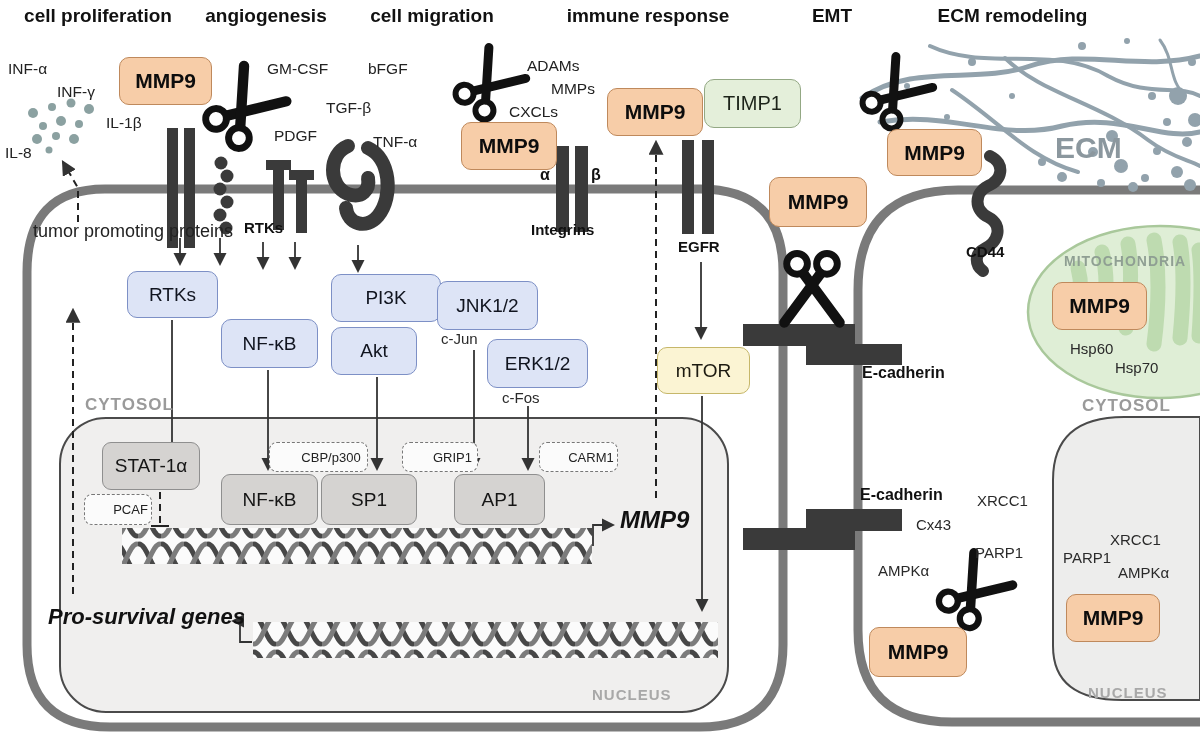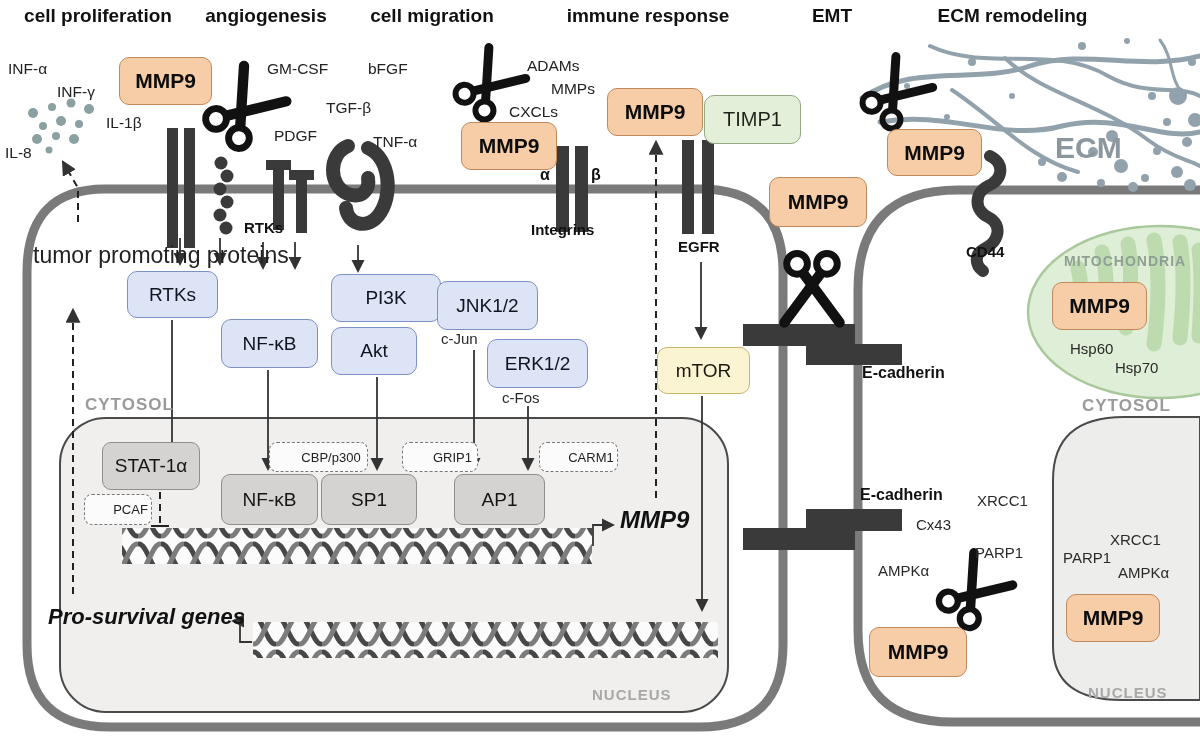--- a/index.html
+++ b/index.html
@@ -9,21 +9,21 @@
   #underlay{position:absolute;left:0;top:0;width:1200px;height:746px;}
   .abs{position:absolute;}
   .hdr{font-weight:bold;font-size:19px;color:#111;text-align:center;white-space:nowrap;}
   .lbl{font-size:15.5px;color:#222;white-space:nowrap;}
   .lbl-b{font-size:15px;font-weight:bold;color:#111;white-space:nowrap;}
   .lbl-sm{font-size:15px;color:#2a2a2a;white-space:nowrap;}
   .zone{font-weight:bold;color:#9a9a9a;letter-spacing:1px;white-space:nowrap;}
   .box{position:absolute;display:flex;align-items:center;justify-content:center;
        border-radius:10px;border:1.6px solid;box-sizing:border-box;white-space:nowrap;}
   .mmp9{background:#f7cda8;border-color:#bf895c;font-weight:bold;font-size:21px;color:#0d0d0d;}
-  .timp1{background:#e4efda;border-color:#93a884;font-size:20px;color:#1d241a;margin-top:16px;}
+  .timp1{background:#e4efda;border-color:#93a884;font-size:20px;color:#1d241a;}
   .kin{background:#dde4f6;border-color:#7d90c6;font-size:19px;color:#10141f;}
   .mtor{background:#fbf4d3;border-color:#c6b76a;font-size:19px;color:#1c1a10;}
   .tf{background:#d5d3d1;border-color:#8f8f8f;font-size:19px;color:#151515;border-radius:9px;}
   .coact{background:#fbfbfb;border:1.6px dashed #777;font-size:13px;color:#222;border-radius:8px;padding-left:25px;}
   .gene{font-style:italic;font-weight:bold;font-size:24px;color:#111;white-space:nowrap;}
   .ital{font-style:italic;font-weight:600;font-size:22px;color:#111;white-space:nowrap;}
   .wrapblock{text-align:center;line-height:1.45;}
 </style>
 </head>
 <body>
@@ -209,21 +209,21 @@
   <div class="abs lbl" style="left:551px;top:80px;">MMPs</div>
   <div class="abs lbl" style="left:509px;top:103px;">CXCLs</div>
 
   <div class="abs lbl-b" style="left:244px;top:219px;">RTKs</div>
   <div class="abs lbl-b" style="left:540px;top:166px;font-size:16px;">α</div>
   <div class="abs lbl-b" style="left:591px;top:166px;font-size:16px;">β</div>
   <div class="abs lbl-b" style="left:531px;top:221px;">Integrins</div>
   <div class="abs lbl-b" style="left:678px;top:238px;">EGFR</div>
   <div class="abs lbl-b" style="left:966px;top:243px;">CD44</div>
 
-  <div class="abs lbl wrapblock" style="left:33px;top:239px;width:106px;font-size:23px;text-align:center;">tumor promoting proteins</div>
+  <div class="abs lbl wrapblock" style="left:33px;top:218px;width:106px;font-size:18px;text-align:center;">tumor promoting proteins</div>
 
   <div class="box mmp9" style="left:119px;top:57px;width:93px;height:48px;">MMP9</div>
   <div class="box mmp9" style="left:461px;top:122px;width:96px;height:48px;">MMP9</div>
   <div class="box mmp9" style="left:607px;top:88px;width:96px;height:48px;">MMP9</div>
   <div class="box timp1" style="left:704px;top:79px;width:97px;height:49px;">TIMP1</div>
   <div class="box mmp9" style="left:769px;top:177px;width:98px;height:50px;">MMP9</div>
   <div class="box mmp9" style="left:887px;top:129px;width:95px;height:47px;">MMP9</div>
   <div class="box mmp9" style="left:1052px;top:282px;width:95px;height:48px;">MMP9</div>
   <div class="box mmp9" style="left:869px;top:627px;width:98px;height:50px;">MMP9</div>
   <div class="box mmp9" style="left:1066px;top:594px;width:94px;height:48px;">MMP9</div>

